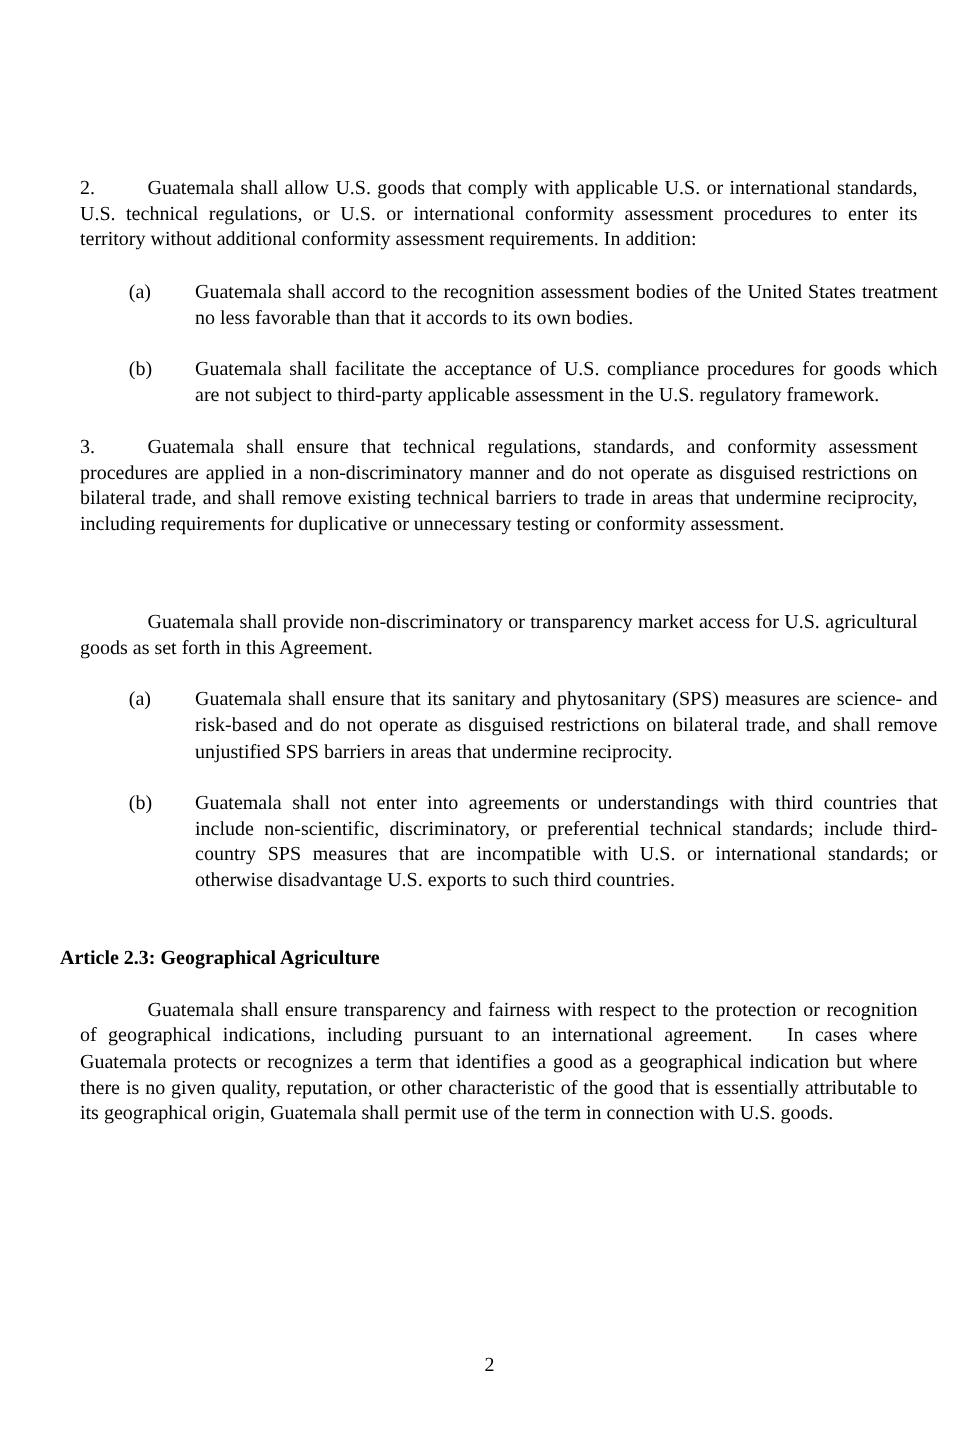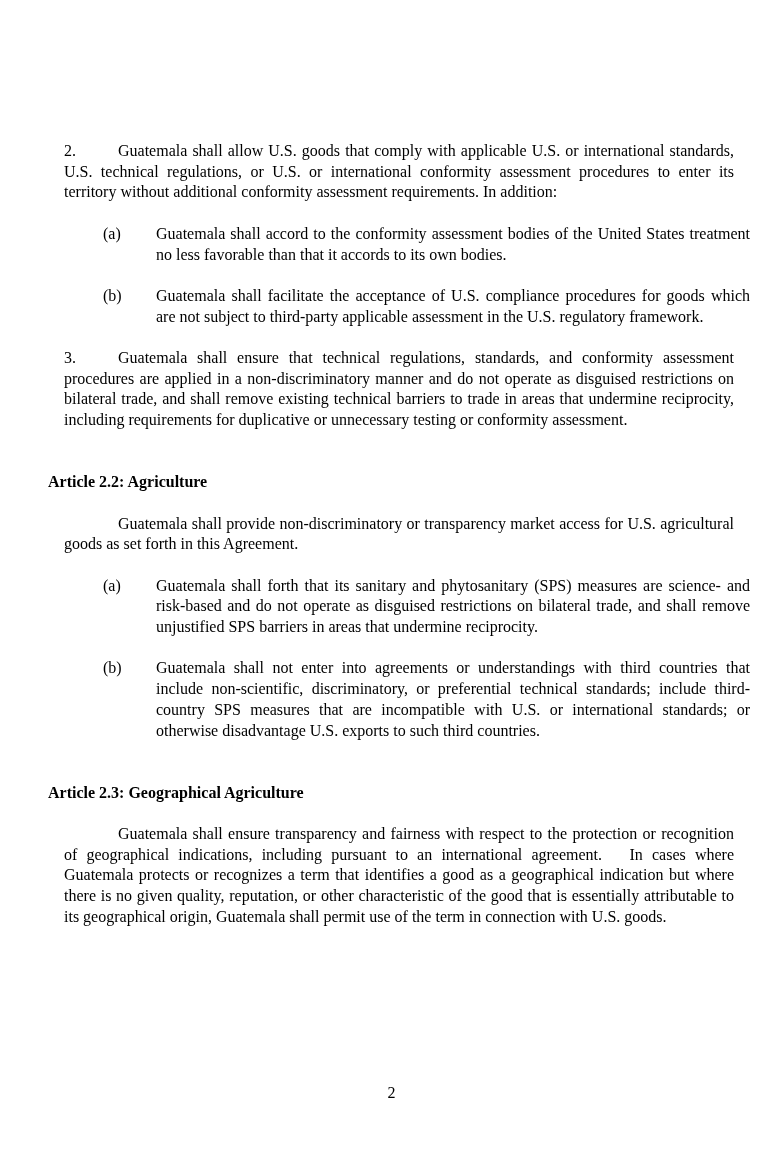--- a/index.html
+++ b/index.html
@@ -32,38 +32,37 @@
   </style>
 </head>
 <body>
 
 <div class="page">
 
   <p class="para"><span class="num">2.</span><span>Guatemala shall allow U.S. goods that comply with applicable U.S. or international standards, U.S. technical regulations, or U.S. or international conformity assessment procedures to enter its territory without additional conformity assessment requirements.  In addition:</span></p>
 
   <div class="sub">
     <div class="label">(a)</div>
-    <div class="text">Guatemala shall accord to the conformity assessment bodies of the United States treatment no less favorable than that it accords to its own bodies.</div>
+    <div class="text">Guatemala shall accord to the recognition assessment bodies of the United States treatment no less favorable than that it accords to its own bodies.</div>
   </div>
 
   <div class="sub">
     <div class="label">(b)</div>
     <div class="text">Guatemala shall facilitate the acceptance of U.S. compliance procedures for goods which are not subject to third-party applicable assessment in the U.S. regulatory framework.</div>
   </div>
 
   <p class="para"><span class="num">3.</span><span>Guatemala shall ensure that technical regulations, standards, and conformity assessment procedures are applied in a non-discriminatory manner and do not operate as disguised restrictions on bilateral trade, and shall remove existing technical barriers to trade in areas that undermine reciprocity, including requirements for duplicative or unnecessary testing or conformity assessment.</span></p>
 
   <div class="gap-before-heading"></div>
-  <h2 class="para">Article 2.2:  Agriculture</h2>
 
   <p class="para indent">Guatemala shall provide non-discriminatory or transparency market access for U.S. agricultural goods as set forth in this Agreement.</p>
 
   <div class="sub">
     <div class="label">(a)</div>
-    <div class="text">Guatemala shall forth that its sanitary and phytosanitary (SPS) measures are science- and risk-based and do not operate as disguised restrictions on bilateral trade, and shall remove unjustified SPS barriers in areas that undermine reciprocity.</div>
+    <div class="text">Guatemala shall ensure that its sanitary and phytosanitary (SPS) measures are science- and risk-based and do not operate as disguised restrictions on bilateral trade, and shall remove unjustified SPS barriers in areas that undermine reciprocity.</div>
   </div>
 
   <div class="sub">
     <div class="label">(b)</div>
     <div class="text">Guatemala shall not enter into agreements or understandings with third countries that include non-scientific, discriminatory, or preferential technical standards; include third-country SPS measures that are incompatible with U.S. or international standards; or otherwise disadvantage U.S. exports to such third countries.</div>
   </div>
 
   <div class="gap-before-heading"></div>
   <h2 class="para">Article 2.3:  Geographical Agriculture</h2>
 

